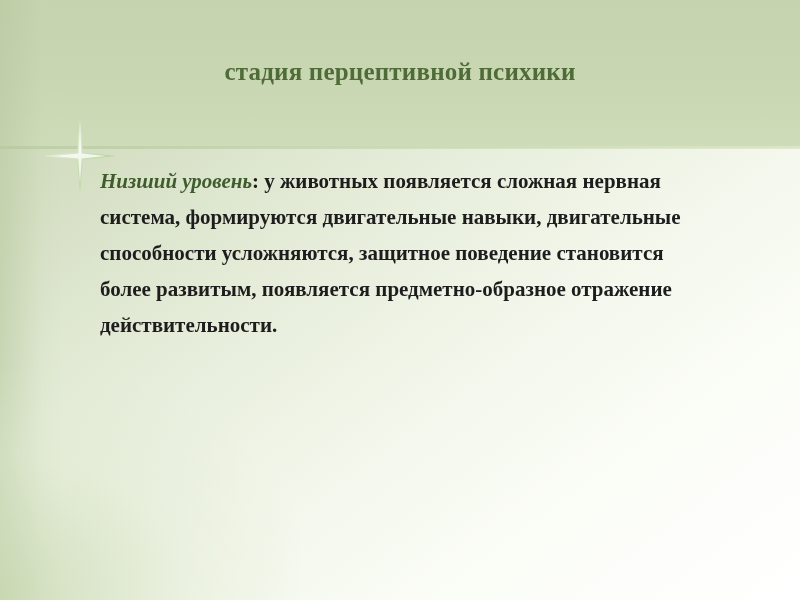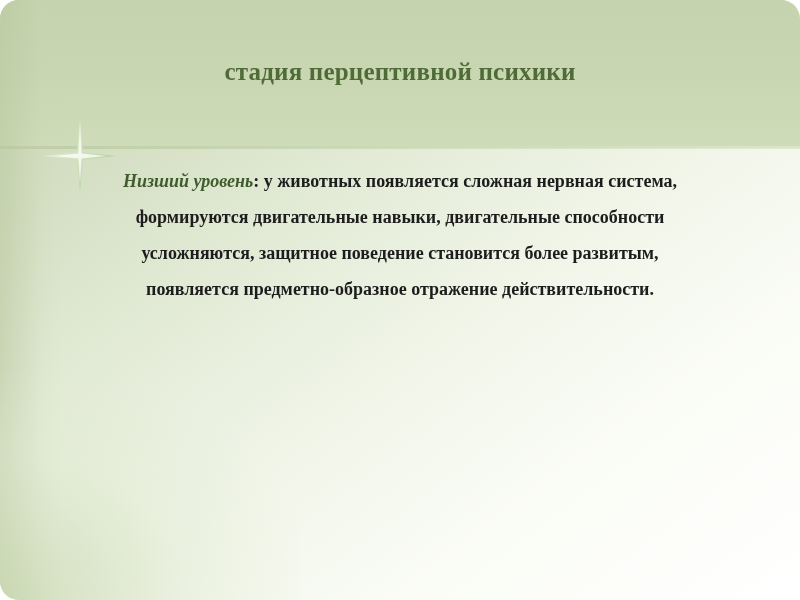--- a/index.html
+++ b/index.html
@@ -12,21 +12,20 @@
     font-family: "Liberation Serif", serif;
     overflow: hidden;
   }
   .slide {
     position: relative;
     width: 800px;
     height: 600px;
     background:
       linear-gradient(to bottom right, #c9d6b4 0%, #d4dec2 18%, #e4ecd8 38%, #f2f6ea 58%, #fbfdf7 78%, #ffffff 100%);
     overflow: hidden;
-    border-radius: 19px;
   }
   
   .top-band {
     position: absolute;
     left: 0;
     top: 0;
     width: 800px;
     height: 148px;
     background:
       linear-gradient(to bottom, #c5d3ae 0%, #c8d6b2 50%, #cfdcb9 100%);
@@ -79,23 +78,22 @@
     font-size: 25px;
     color: #4f6b38;
     letter-spacing: .2px;
   }
 
   .body-block {
     position: absolute;
     left: 100px;
     top: 163px;
     width: 600px;
-    text-align: center;
     font-family: "Liberation Serif", serif;
-    font-size: 18px;
+    font-size: 21px;
     line-height: 36px;
     color: #1d1d1d;
     font-weight: bold;
   }
   .lead {
     font-style: italic;
     color: #3f5c2c;
     font-weight: bold;
   }
 </style>

